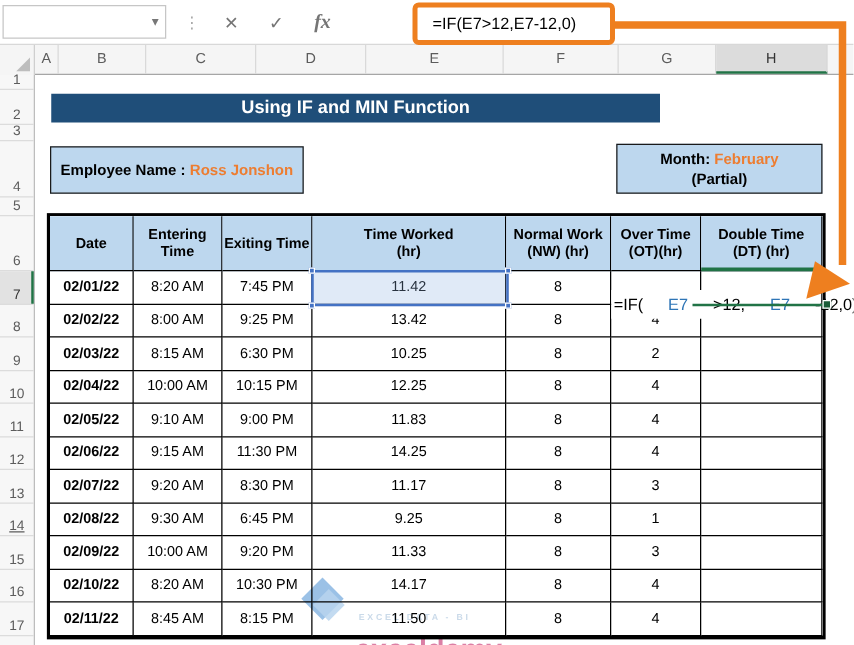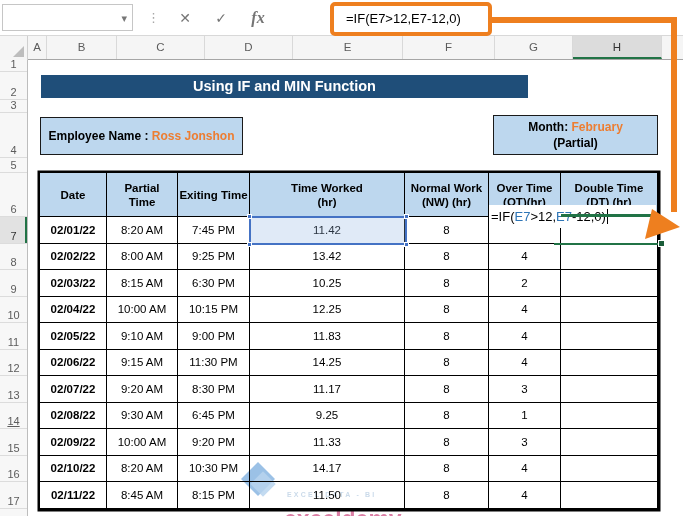--- a/index.html
+++ b/index.html
@@ -47,21 +47,21 @@
   
   .grid { position:absolute; left:40px; top:173px; display:grid; grid-template-columns:67px 71px 72px 155px 84px 72px 97px; grid-template-rows:44px repeat(11,26.5px); box-shadow:0 0 0 2.5px #000; z-index:2; }
   .cell { border-right:1px solid #000; border-bottom:1px solid #000; display:flex; align-items:center; justify-content:center; text-align:center; font-size:11.5px; background:transparent; }
   .cell.th { background:#BDD7EE; font-weight:bold; white-space:pre-line; line-height:14px; }
   .cell.date { font-weight:bold; }
   
   .e7sel { position:absolute; left:248.5px; top:215.5px; width:158px; height:29px; border:2px solid #4472C4; background:rgba(142,180,227,.28); z-index:3; }
   .handle { position:absolute; width:5px; height:5px; background:#4472C4; border:1px solid #fff; }
   .h-tl { left:-4px; top:-4px; } .h-tr { right:-4px; top:-4px; }
   .h-bl { left:-4px; bottom:-4px; } .h-br { right:-4px; bottom:-4px; }
-  .editbox { position:absolute; left:489px; top:205px; width:167px; height:23px; background:#fff; z-index:4; display:flex; align-items:center; white-space:nowrap; font-size:13px; padding-left:2px; }
+  .editbox { position:absolute; left:489px; top:232px; width:167px; height:23px; background:#fff; z-index:4; display:flex; align-items:center; white-space:nowrap; font-size:13px; padding-left:2px;gap:20px; }
   .seg-blue { color:#2E75B6; }
   .caret { display:inline-block; width:1.5px; height:15px; background:#000; margin-left:1px; }
   .gline { position:absolute; height:2.5px; background:#217346; z-index:5; }
   .gl-top { left:561px; top:214px; width:99px; }
   .gl-bot { left:554px; top:242.5px; width:108px; }
   .fillhandle { position:absolute; left:658px; top:239.5px; width:7px; height:7px; background:#1a5c38; border:1.5px solid #fff; z-index:6; }
   .connector { position:absolute; left:0; top:0; width:683px; height:516px; z-index:7; pointer-events:none; }
 </style>
 </head>
 <body>
@@ -127,21 +127,21 @@
 
   <div class="watermark">
     <div class="wm-diamond"></div>
     <div class="wm-diamond2"></div>
     <div class="wm-text">exceldemy</div>
     <div class="wm-sub">EXCEL DATA - BI</div>
   </div>
 
   <div class="grid" id="grid">
       <div class="cell th">Date</div>
-      <div class="cell th">Partial
+      <div class="cell th">Entering
 Time</div>
       <div class="cell th">Exiting Time</div>
       <div class="cell th">Time Worked
 (hr)</div>
       <div class="cell th">Normal Work
 (NW) (hr)</div>
       <div class="cell th">Over Time
 (OT)(hr)</div>
       <div class="cell th">Double Time
 (DT) (hr)</div>

